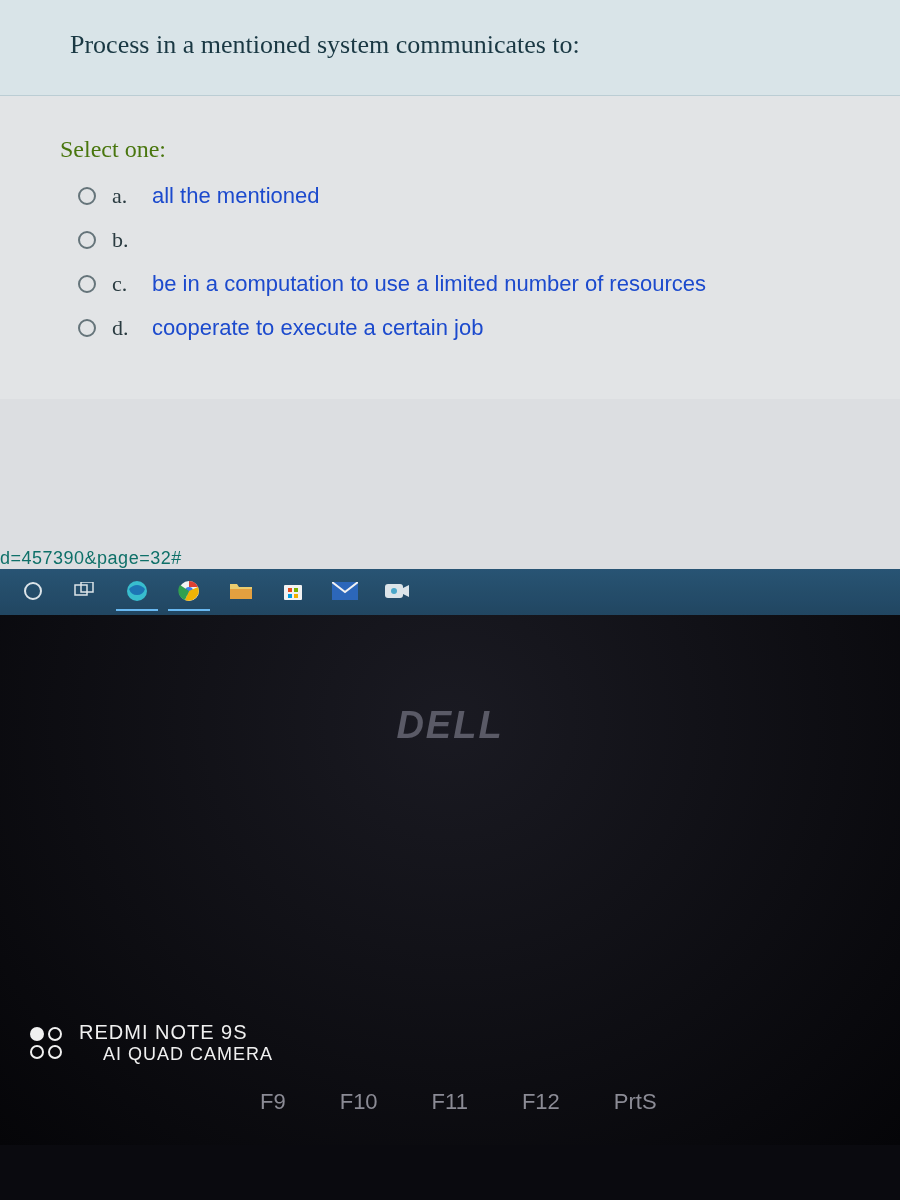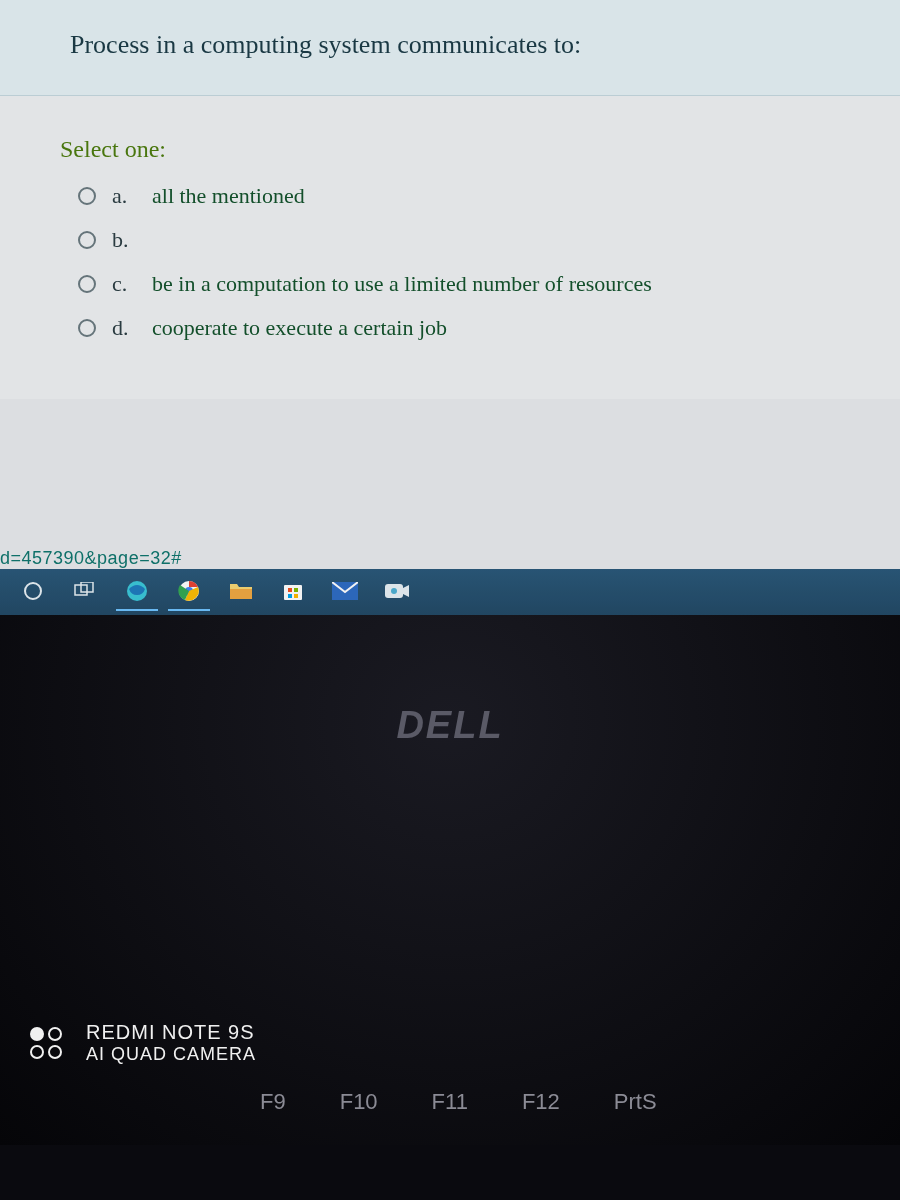--- a/index.html
+++ b/index.html
@@ -54,22 +54,22 @@
       flex-shrink: 0;
     }
     .option-letter {
       font-size: 22px;
       color: #2c3e44;
       min-width: 24px;
       font-family: Georgia, serif;
     }
     .option-text {
       font-size: 22px;
-      color: #14532d;
-      font-family: Liberation Serif, serif;
+      color: #1d4ed8;
+      font-family: Liberation Sans, sans-serif;
     }
     .url-fragment {
       position: absolute;
       bottom: 46px;
       left: 0;
       font-size: 18px;
       color: #0f766e;
       font-family: Arial, sans-serif;
       letter-spacing: 0.5px;
     }
@@ -111,56 +111,56 @@
       letter-spacing: 2px;
       color: #5a5a66;
       font-style: italic;
     }
     .watermark {
       position: absolute;
       bottom: 80px;
       left: 30px;
       display: flex;
       align-items: center;
-      gap: 24px;
+      gap: 17px;
     }
     .wm-icon {
       display: grid;
       grid-template-columns: 1fr 1fr;
       gap: 4px;
     }
     .wm-icon span {
       width: 14px;
       height: 14px;
       border: 2.5px solid #f0f0f0;
       border-radius: 50%;
     }
     .wm-icon span:first-child { background: #f0f0f0; }
     .wm-text { color: #f0f0f0; font-family: Arial, sans-serif; }
     .wm-text .line1 { font-size: 20px; letter-spacing: 1px; }
-    .wm-text .line2 { font-size: 18px; letter-spacing: 1px; }
+    .wm-text .line2 { font-size: 18px; letter-spacing: 1px; margin-left: 24px; }
     .fn-keys {
       position: absolute;
       bottom: 30px;
       left: 260px;
       display: flex;
       gap: 54px;
       font-family: Arial, sans-serif;
       color: #8b8b95;
       font-size: 22px;
       text-align: right;
     }
     svg { display: block; }
   </style>
 </head>
 <body>
 
 <div class="screen-area">
   <div class="question-header">
-    <h2>Process in a computing system communicates to:</h2>
+    <h2>Process in a mentioned system communicates to:</h2>
   </div>
   <div class="answer-area">
     <div class="select-one">Select one:</div>
 
     <div class="option-row">
       <div class="radio-circle"></div>
       <span class="option-letter">a.</span>
       <span class="option-text">all the mentioned</span>
     </div>
     <div class="option-row">

